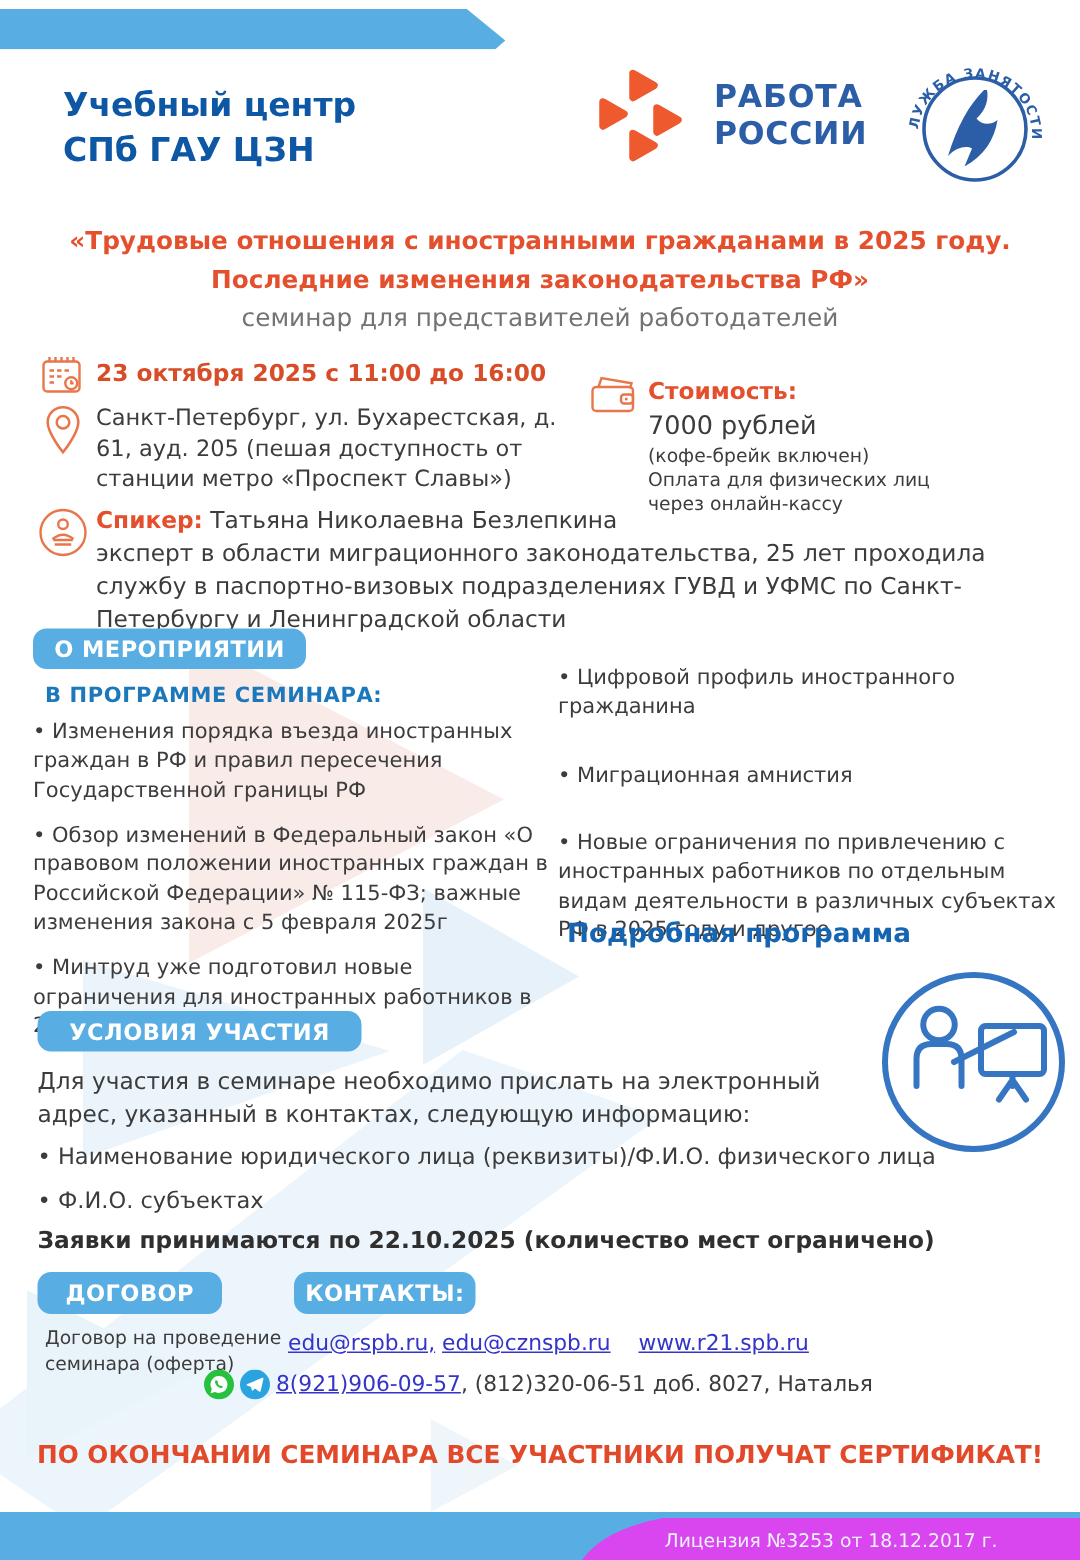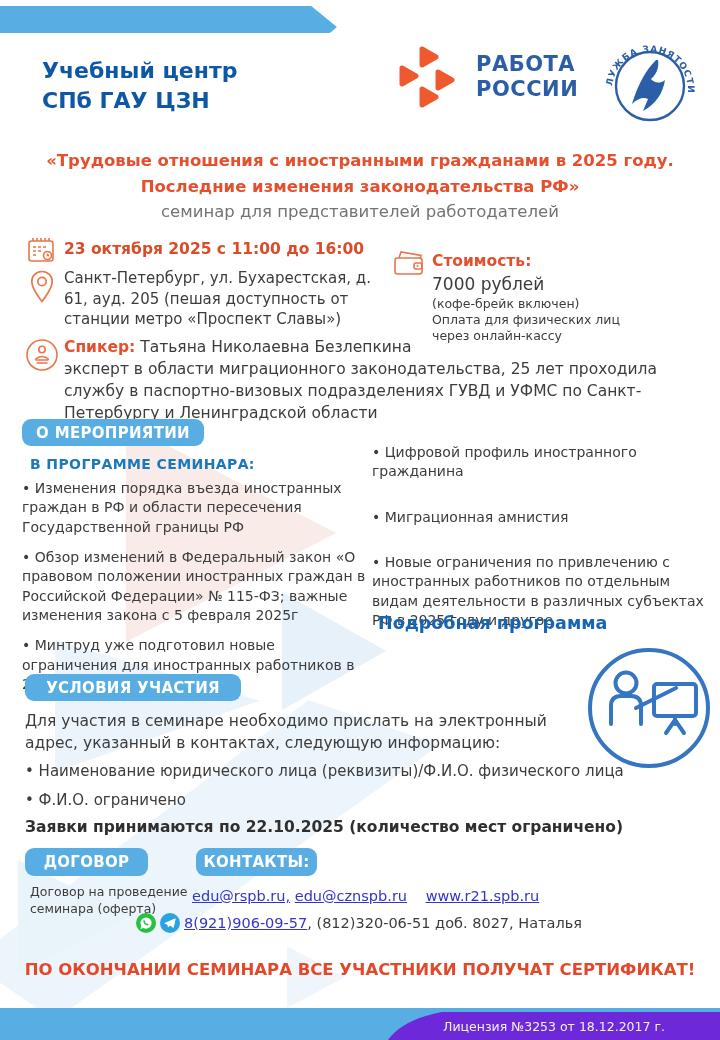--- a/index.html
+++ b/index.html
@@ -4,21 +4,21 @@
 <style>
   html,body{margin:0;padding:0;background:#ffffff;}
   .page{position:relative;width:720px;height:1040px;background:#ffffff;overflow:hidden;
         font-family:"DejaVu Sans",sans-serif;color:#3c3c3c;}
   .wm{position:absolute;z-index:0;}
   .content{position:absolute;z-index:1;}
   
   .topbar{left:0;top:6px;width:342px;height:27px;background:#58ade2;
           clip-path:polygon(0 0,91% 0,98.5% 78%,96.5% 100%,0 100%);border-radius:0 0 14px 0;}
   .bottomstrip{left:0;top:1008px;width:720px;height:32px;background:#58ade2;}
-  .licbar{left:388px;top:1012px;width:332px;height:28px;background:#6d28d9;
+  .licbar{left:388px;top:1012px;width:332px;height:28px;background:#d946ef;
           clip-path:path("M54,0 C28,5 10,14 0,28 L332,28 L332,0 Z");
           display:flex;align-items:center;justify-content:center;text-align:right;}
   .licbar span{color:#eef2f8;font-size:12.5px;}
   
   .org{left:42px;top:56px;font-size:22px;font-weight:bold;color:#0e57a5;line-height:1.35;}
   .logo{left:398px;top:44px;display:flex;align-items:center;gap:14px;}
   .logo-text{font-size:21px;font-weight:bold;color:#2b5ea6;line-height:1.18;letter-spacing:.5px;}
   
   .title-wrap{left:0;top:148px;width:720px;text-align:center;}
   .title-line{font-size:16.5px;font-weight:bold;color:#e4502d;line-height:1.55;}
@@ -158,21 +158,21 @@
   </div>
   <div class="content speaker-block">
     <span class="speaker-label">Спикер:</span><span> Татьяна Николаевна Безлепкина</span>
     <div>эксперт в области миграционного законодательства, 25 лет проходила службу в паспортно-визовых подразделениях ГУВД и УФМС по Санкт-Петербургу и Ленинградской области</div>
   </div>
 
   <div class="content pill" style="left:22px;top:419px;width:182px;height:27px;">О МЕРОПРИЯТИИ</div>
   <div class="content prog-head">В ПРОГРАММЕ СЕМИНАРА:</div>
 
   <div class="content blist" style="left:22px;top:479px;width:348px;">
-    <div class="b">• Изменения порядка въезда иностранных граждан в РФ и области пересечения Государственной границы РФ</div>
+    <div class="b">• Изменения порядка въезда иностранных граждан в РФ и правил пересечения Государственной границы РФ</div>
     <div class="b">• Обзор изменений в Федеральный закон «О правовом положении иностранных граждан в Российской Федерации» № 115-ФЗ; важные изменения закона с 5 февраля 2025г</div>
     <div class="b">• Минтруд уже подготовил новые ограничения для иностранных работников в 2026 году</div>
   </div>
 
   <div class="content blist blist-r" style="left:372px;top:443px;width:345px;">
     <div class="b">• Цифровой профиль иностранного гражданина</div>
     <div class="b">• Миграционная амнистия</div>
     <div class="b">• Новые ограничения по привлечению с иностранных работников по отдельным видам деятельности в различных субъектах РФ в 2025 году  и другое</div>
   </div>
 
@@ -186,21 +186,21 @@
       <circle cx="40" cy="37" r="10.5"></circle>
       <path d="M25,78 V60 q0,-10 10,-10 h10 q10,0 10,10 v18"></path>
       <path d="M50,62 L90,42"></path>
       <rect x="68" y="38" width="42" height="32" rx="3"></rect>
       <path d="M89,70 v8 M89,74 l-9,13 M89,74 l9,13"></path>
     </svg>
   </div>
 
   <div class="content intro">Для участия в семинаре необходимо прислать на электронный адрес, указанный в контактах, следующую информацию:</div>
   <div class="content pbul" style="top:762px;width:660px;">• Наименование юридического лица (реквизиты)/Ф.И.О. физического лица</div>
-  <div class="content pbul" style="top:791px;">• Ф.И.О. ограничено</div>
+  <div class="content pbul" style="top:791px;">• Ф.И.О. субъектах</div>
   <div class="content deadline">Заявки принимаются  по 22.10.2025 (количество мест ограничено)</div>
 
   <div class="content pill" style="left:25px;top:848px;width:123px;height:28px;">ДОГОВОР</div>
   <div class="content pill" style="left:196px;top:848px;width:121px;height:28px;">КОНТАКТЫ:</div>
 
   <div class="content contract-note">Договор на проведение семинара (оферта)</div>
 
   <div class="content emails">
     <a class="lnk" href="#">edu@rspb.ru,</a>
     <a class="lnk" href="#">edu@cznspb.ru</a><span class="sep"></span>

